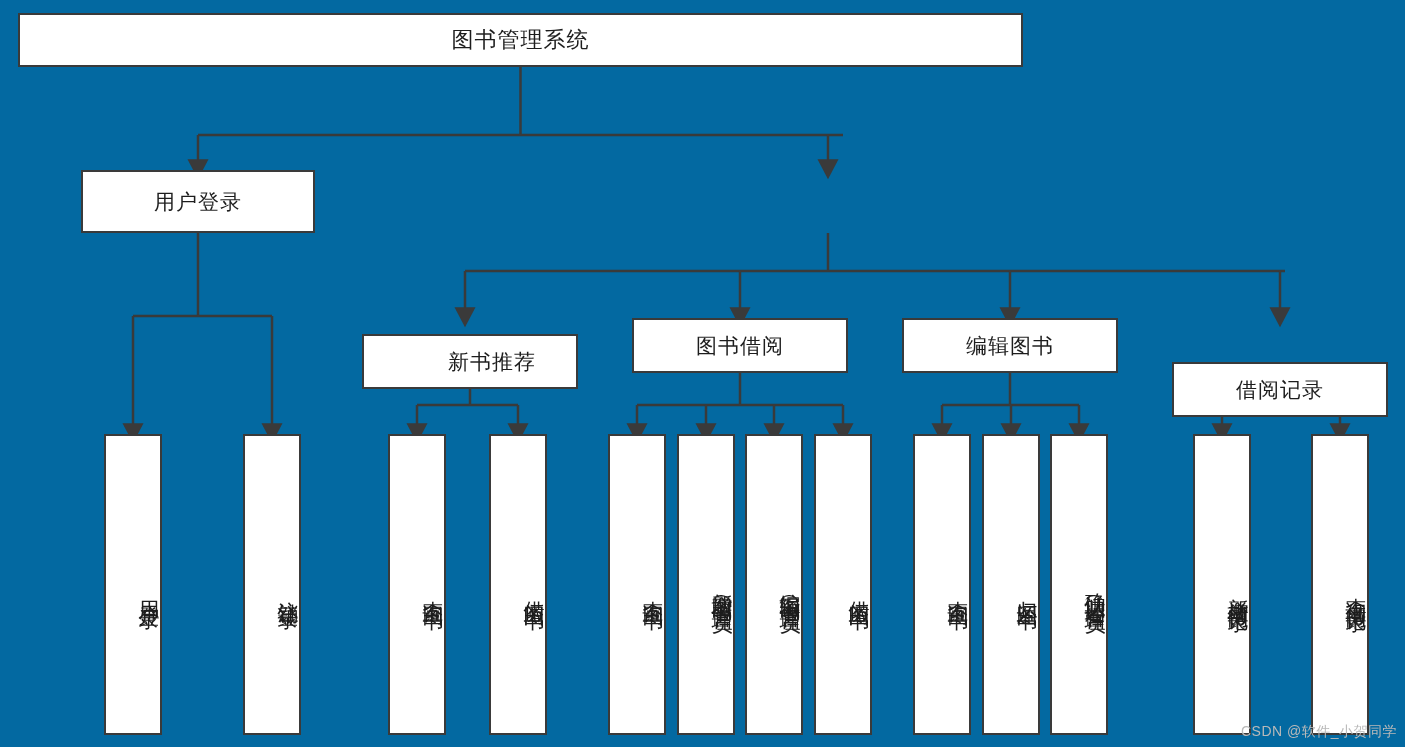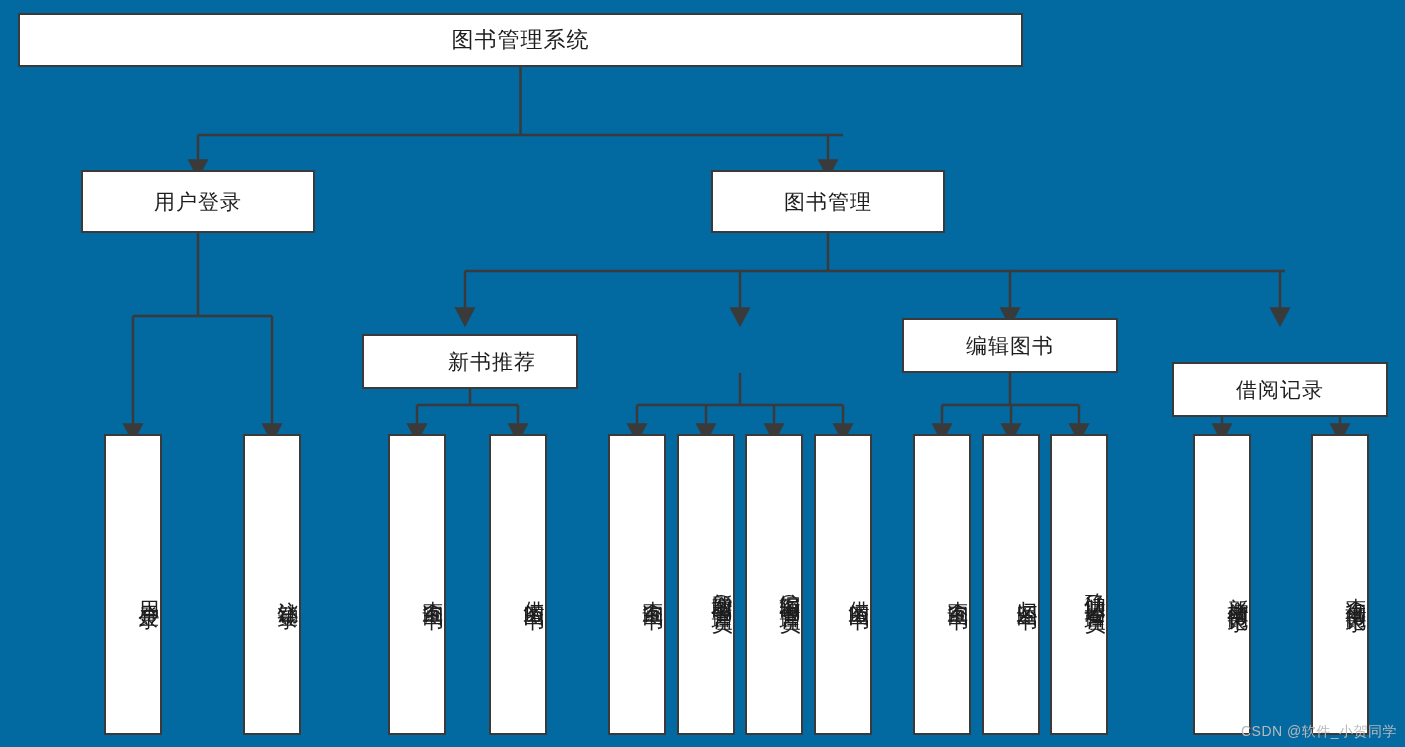--- a/index.html
+++ b/index.html
@@ -127,26 +127,26 @@
     </g>
   </svg>
 
   <div class="node horiz root" style="left:18px; top:13px; width:1005px; height:54px;">
     <span>图书管理系统</span>
   </div>
 
   <div class="node horiz" style="left:81px; top:170px; width:234px; height:63px;">
     <span>用户登录</span>
   </div>
-  <div class="node horiz" style="left:711px; top:170px; width:234px; height:63px;">
-    <span>图书管理</span>
-  </div>
 
   <div class="node horiz" style="left:362px; top:334px; width:216px; height:55px;padding-left:44px;">
     <span>新书推荐</span>
+  </div>
+  <div class="node horiz" style="left:632px; top:318px; width:216px; height:55px;">
+    <span>图书借阅</span>
   </div>
   <div class="node horiz" style="left:902px; top:318px; width:216px; height:55px;">
     <span>编辑图书</span>
   </div>
   <div class="node horiz" style="left:1172px; top:318px; width:216px; height:55px;margin-top:44px;">
     <span>借阅记录</span>
   </div>
 
   <div class="node vert" style="left:104px; top:434px; width:58px; height:301px;">
     <span class="vlabel">用户登录</span>

